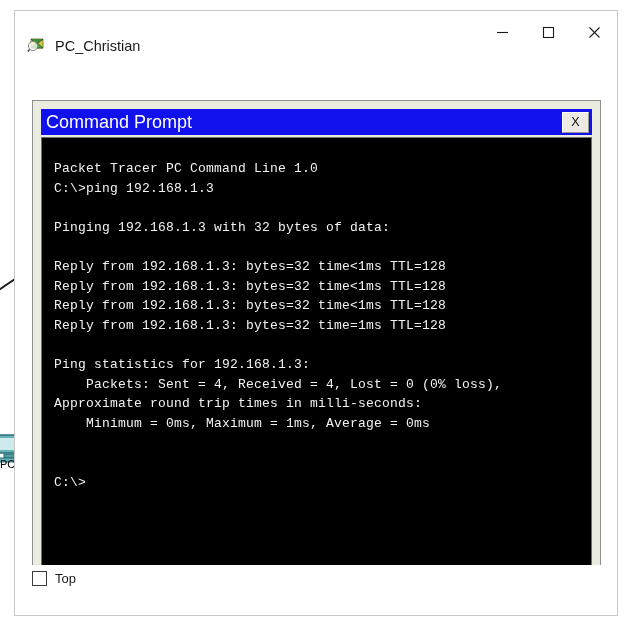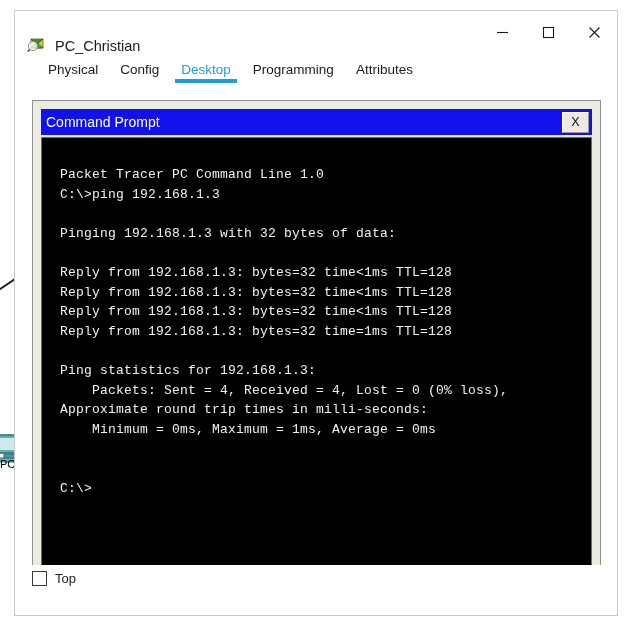--- a/index.html
+++ b/index.html
@@ -143,21 +143,21 @@
     position: absolute;
     left: 8px; top: 8px;
     width: 551px; height: 26px;
     background: #1111ee;
     display: flex;
     align-items: center;
     box-sizing: border-box;
   }
   #cmd-title-text {
     color: #ffffff;
-    font-size: 14px;
+    font-size: 18px;
     margin-left: 5px;
     white-space: nowrap;
   }
   #cmd-close-button {
     margin-left: auto;
     margin-right: 3px;
     width: 27px; height: 21px;
     background: #eceae3;
     border: 1px solid #9a9a94;
     border-top-color: #ffffff;
@@ -181,21 +181,21 @@
     box-sizing: border-box;
     overflow: hidden;
     padding: 17px 0 0 8px;
   }
   #terminal-output {
     color: #f2f2f2;
     font-family: "Liberation Mono", "DejaVu Sans Mono", monospace;
     font-size: 13px;
     line-height: 19.6px;
     white-space: pre;
-    margin: 10px;
+    margin: 4px;
     letter-spacing: 0.2px;
   }
 
   
   #footer-bar {
     position: absolute;
     left: 0px; top: 554px;
     width: 602px; height: 26px;
     background: #ffffff;
     display: flex;
@@ -257,27 +257,20 @@
       </div>
       <div class="win-ctl" id="close-button">
         <svg width="13" height="13" viewBox="0 0 13 13">
           <line x1="1.5" y1="1.5" x2="11.5" y2="11.5" stroke="#1b1b1b" stroke-width="1.1"></line>
           <line x1="11.5" y1="1.5" x2="1.5" y2="11.5" stroke="#1b1b1b" stroke-width="1.1"></line>
         </svg>
       </div>
     </div>
   </div>
 
-  <div id="tab-strip">
-    <div class="tab">Physical</div>
-    <div class="tab">Config</div>
-    <div class="tab active">Desktop</div>
-    <div class="tab">Programming</div>
-    <div class="tab">Attributes</div>
-  </div>
 
   <div id="desktop-panel">
 
     <div id="cmd-titlebar">
       <span id="cmd-title-text">Command Prompt</span>
       <div id="cmd-close-button">X</div>
     </div>
 
     <div id="terminal">
       <pre id="terminal-output">Packet Tracer PC Command Line 1.0

